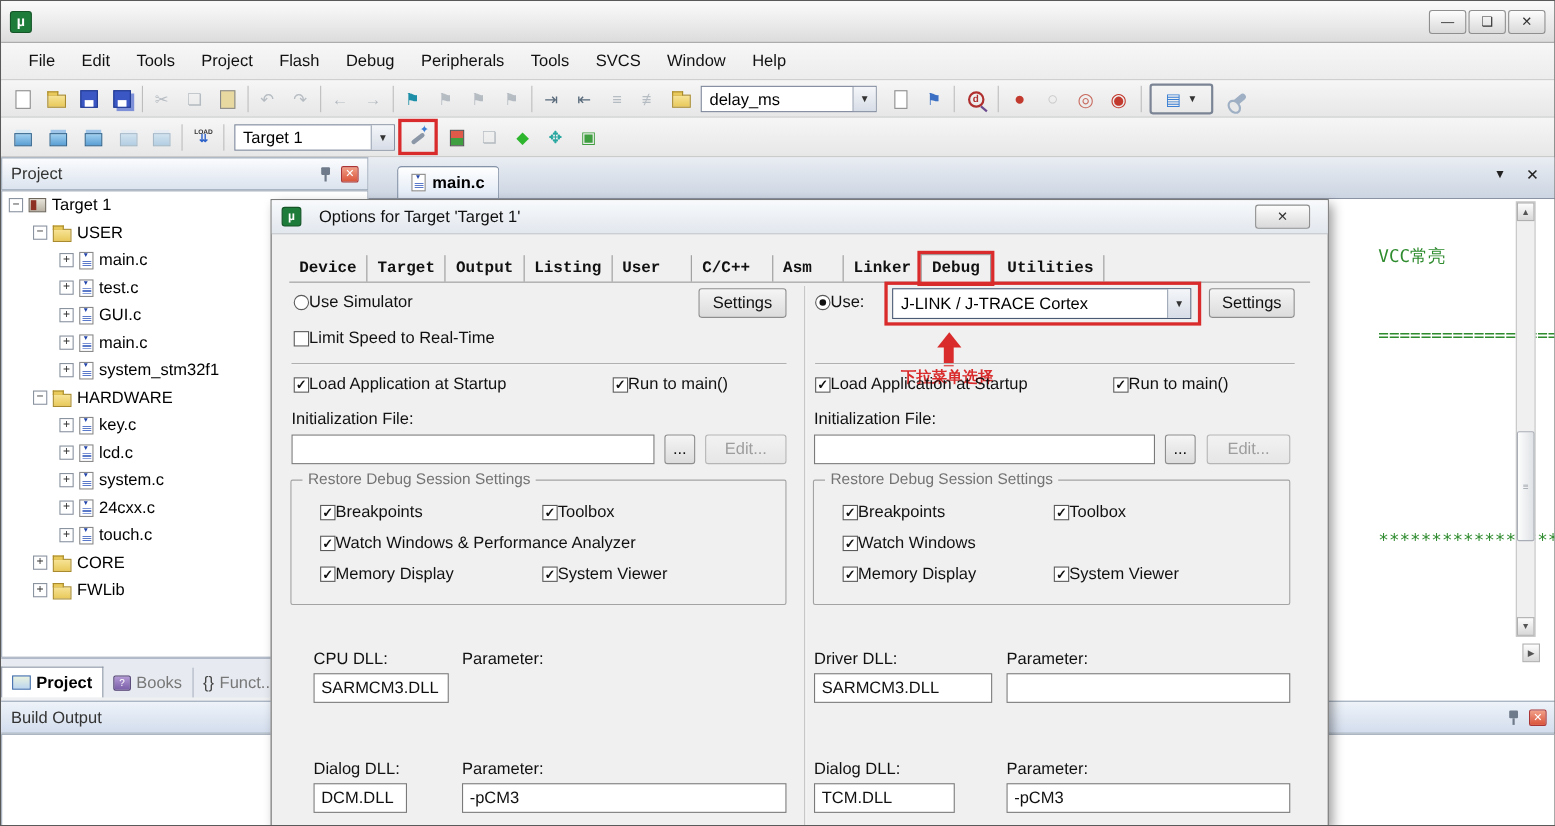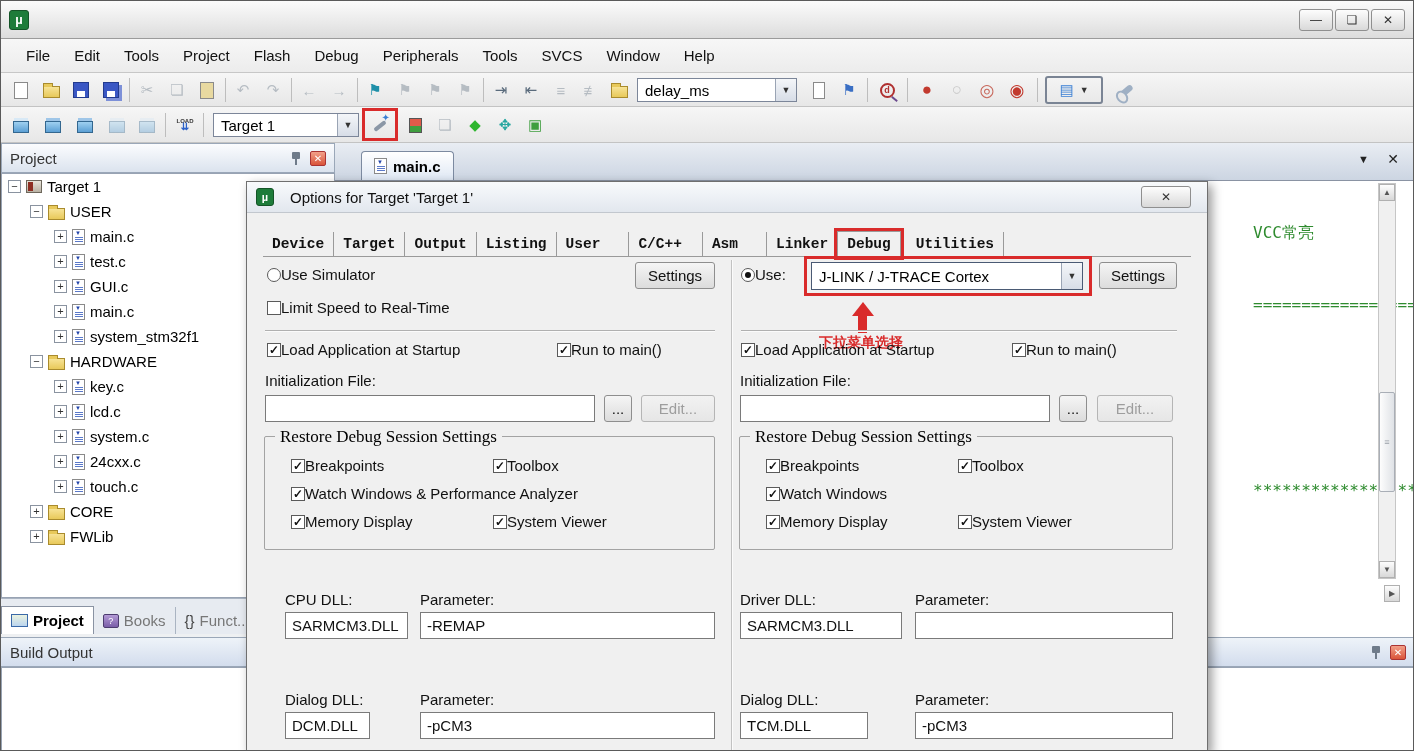--- a/index.html
+++ b/index.html
@@ -93,21 +93,21 @@
   .dtab.active { background:#f0f0f0; border:1px solid #9a9a9a; border-bottom:1px solid #f0f0f0; position:relative; top:1px; outline:3px solid #d92b2b; }
   .fine15 { font-size:15px; color:#111; }
   .cb, .radio { position:absolute; display:flex; align-items:center; gap:0; font-size:15px; color:#111; white-space:nowrap; }
   .cbox { width:14px; height:14px; background:#fff; border:1px solid #5a5a5a; font-size:12px; line-height:12px; text-align:center; color:#111; flex:none; font-weight:bold; }
   .rdot { width:14px; height:14px; background:#fff; border:1px solid #5a5a5a; border-radius:50%; position:relative; flex:none; }
   .rdot.sel:after { content:""; position:absolute; left:3px; top:3px; width:6px; height:6px; background:#111; border-radius:50%; }
   .btn { position:absolute; background:linear-gradient(#f5f5f5,#dcdcdc); border:1px solid #8e8e8e; border-radius:3px; font-size:15px; color:#111; display:flex; align-items:center; justify-content:center; }
   .btn.disabled { color:#9d9d9d; background:linear-gradient(#f2f2f2,#e6e6e6); border-color:#b5b5b5; }
   .field { position:absolute; background:#fff; border:1px solid #7a7a7a; font-size:15px; font-family:"Liberation Sans", sans-serif; padding:0 6px; color:#111; }
   .grp { position:absolute; border:1px solid #a3a3a3; border-radius:2px; }
-  .grp .legend { position:absolute; left:10px; top:-10px; background:#f0f0f0; padding:0 5px; font-size:17px; color:#000000; white-space:nowrap;font-family:Liberation Serif, serif; }
+  .grp .legend { position:absolute; left:10px; top:-10px; background:#f0f0f0; padding:0 5px; font-size:14px; color:#737373; white-space:nowrap; }
   .hsep { position:absolute; height:1px; background:#b0b0b0; box-shadow:0 1px 0 #fbfbfb; }
   .vsep { position:absolute; width:1px; background:#c2c2c2; box-shadow:1px 0 0 #fbfbfb; }
   .hl { position:absolute; border:3px solid #d92b2b; pointer-events:none; }
   .ann-arrow { position:absolute; width:0; height:0; border-left:11px solid transparent; border-right:11px solid transparent; border-bottom:14px solid #d92b2b; }
   .ann-stem { position:absolute; width:9px; background:#d92b2b; }
   .ann-text { position:absolute; color:#d92b2b; font-size:14px; font-weight:bold; white-space:nowrap; }
 </style>
 </head>
 <body>
 
@@ -447,21 +447,20 @@
         </span>
       <span class="cb" style="left:228px;top:76px">
           <span class="cbox">✓</span>
           <span>System Viewer</span>
         </span>
     </div>
 
     <span class="fine15 abs" style="left:38px;top:409px">CPU DLL:</span>
     <span class="fine15 abs" style="left:173px;top:409px">Parameter:</span>
     <input class="field" style="left: 38px; top: 430px; width: 123px; height: 27px;" value="SARMCM3.DLL">
-    <input class="field" style="left: 173px; top: 430px; width: 295px; height: 27px;" value="-REMAP">
 
     <span class="fine15 abs" style="left:38px;top:509px">Dialog DLL:</span>
     <span class="fine15 abs" style="left:173px;top:509px">Parameter:</span>
     <input class="field" style="left: 38px; top: 530px; width: 85px; height: 27px;" value="DCM.DLL">
     <input class="field" style="left: 173px; top: 530px; width: 295px; height: 27px;" value="-pCM3">
 
     <span class="radio" style="left:494px;top:84px">
         <span class="rdot sel"></span>
         <span>Use:</span>
       </span>

